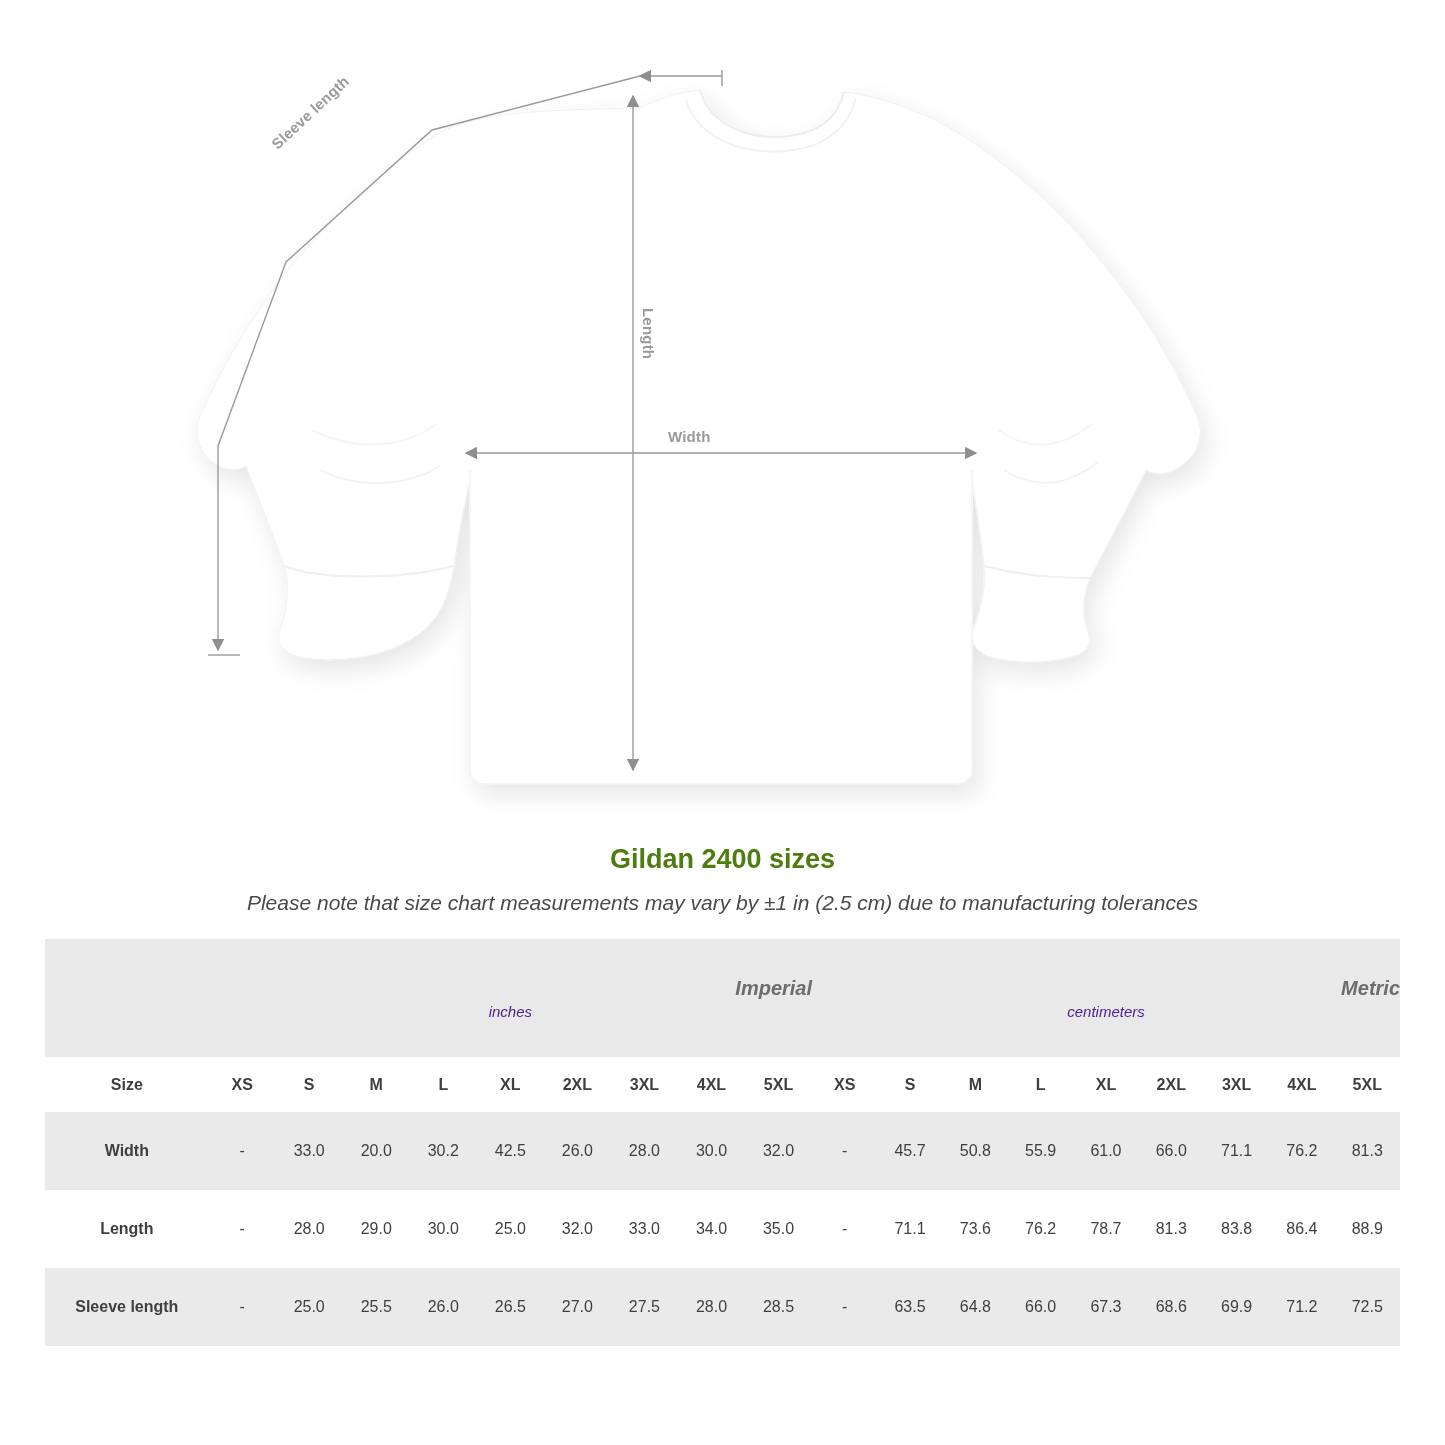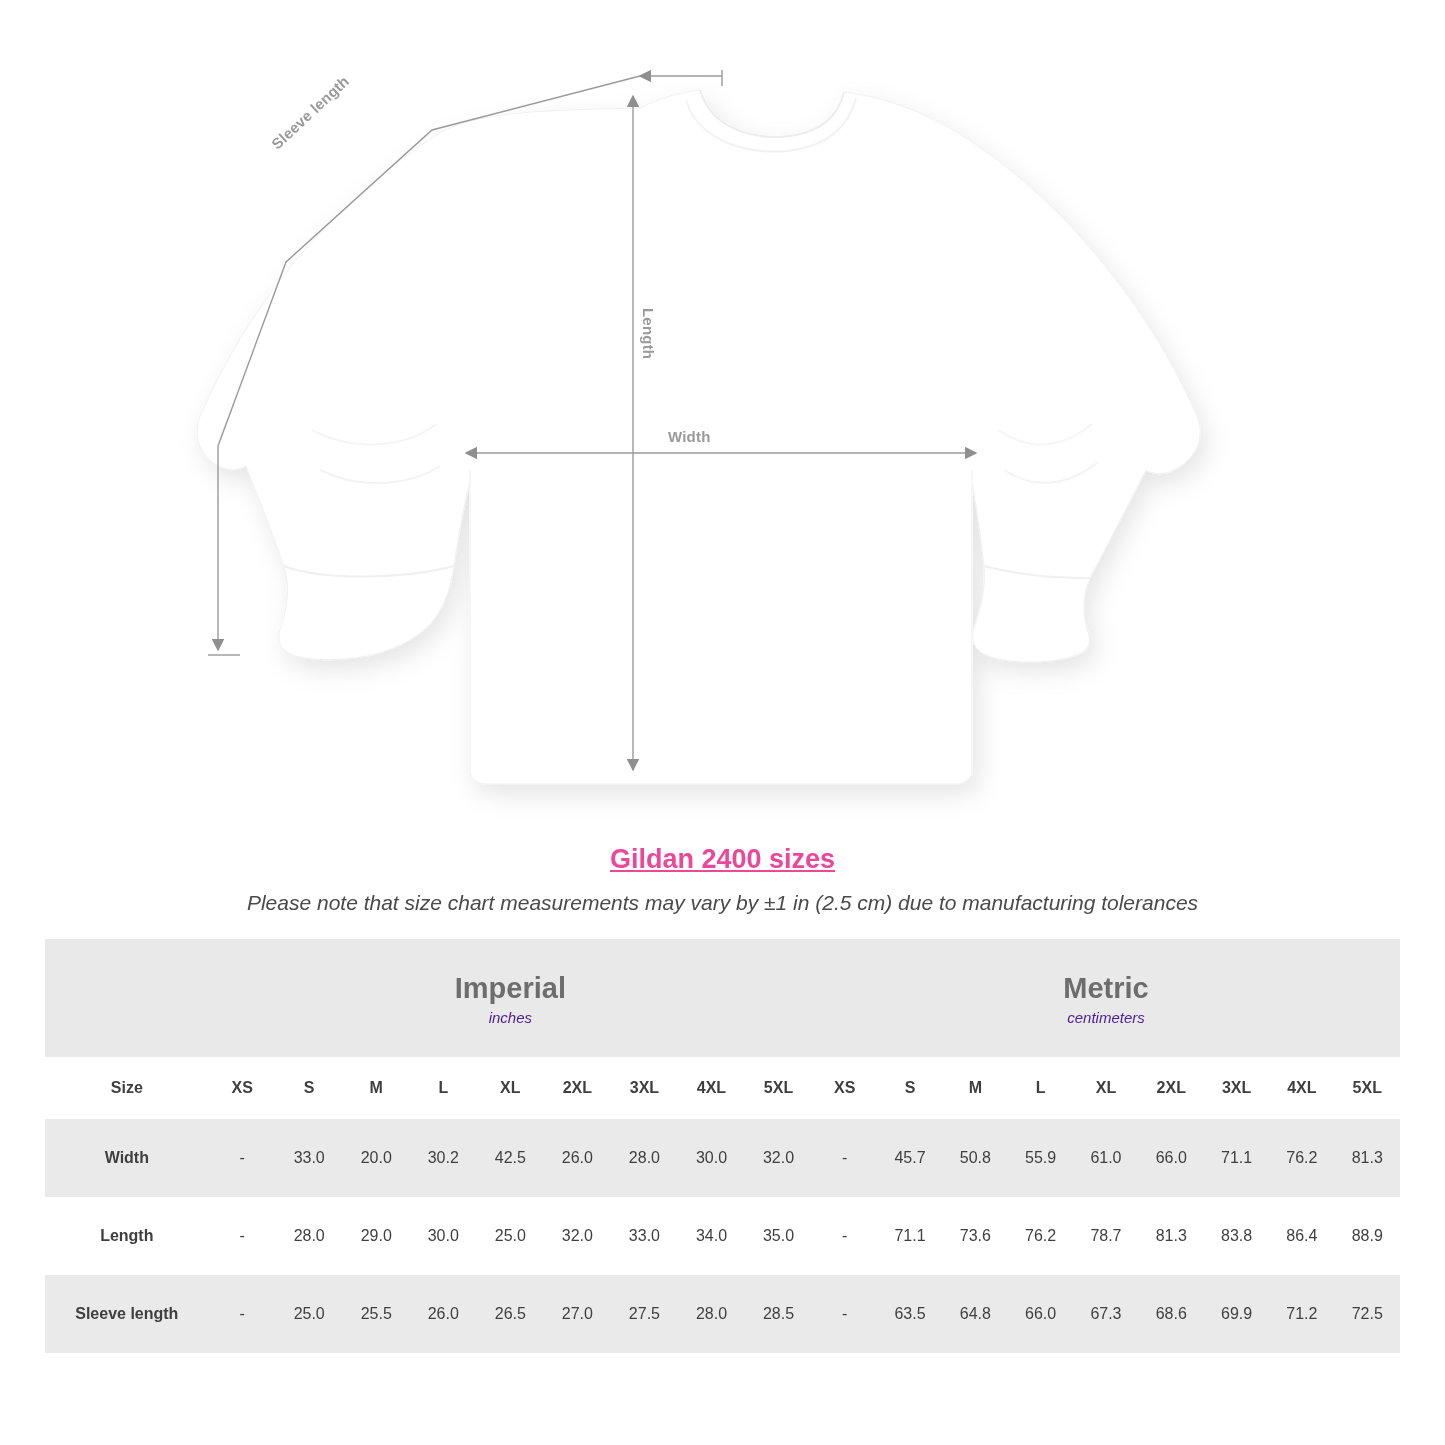--- a/index.html
+++ b/index.html
@@ -54,23 +54,22 @@
   }
 
   
   #title-block {
     text-align: center;
     margin-top: 14px;
   }
   #chart-title {
     font-size: 27px;
     font-weight: bold;
-    color: #ec4899;
+    color: #4d7c0f;
     margin: 0;
-    text-decoration: underline;
   }
   #chart-note {
     font-size: 21px;
     font-style: italic;
     color: #4a4a4a;
     margin-top: 16px;
   }
 
   
   #size-table-wrap {
@@ -88,34 +87,36 @@
     color: #3f3f3f;
     padding: 0;
   }
   
   .unit-row td {
     background: #e9e9e9;
     height: 118px;
     vertical-align: middle;
   }
   .unit-title {
-    font-size: 29px;
-    font-weight: bold;
+    font-size: 20px;
+    font-weight: bold;
+    font-style: italic;
     color: #6d6d6d;
     line-height: 1.25;
+    text-align: right;
   }
   .unit-sub {
     font-size: 15px;
     font-style: italic;
     color: #4c1d95;
     margin-top: 2px;
   }
   
   .size-row td {
-    height: 62px;
+    height: 55px;
     font-weight: bold;
     font-size: 16px;
     background: #ffffff;
     vertical-align: middle;
   }
   .size-row td.rowlabel { background: #ffffff; }
   .row-even td { background: #eaeaea; }
   .row-odd td { background: #ffffff; }
   .data-row td {
     height: 78px;

